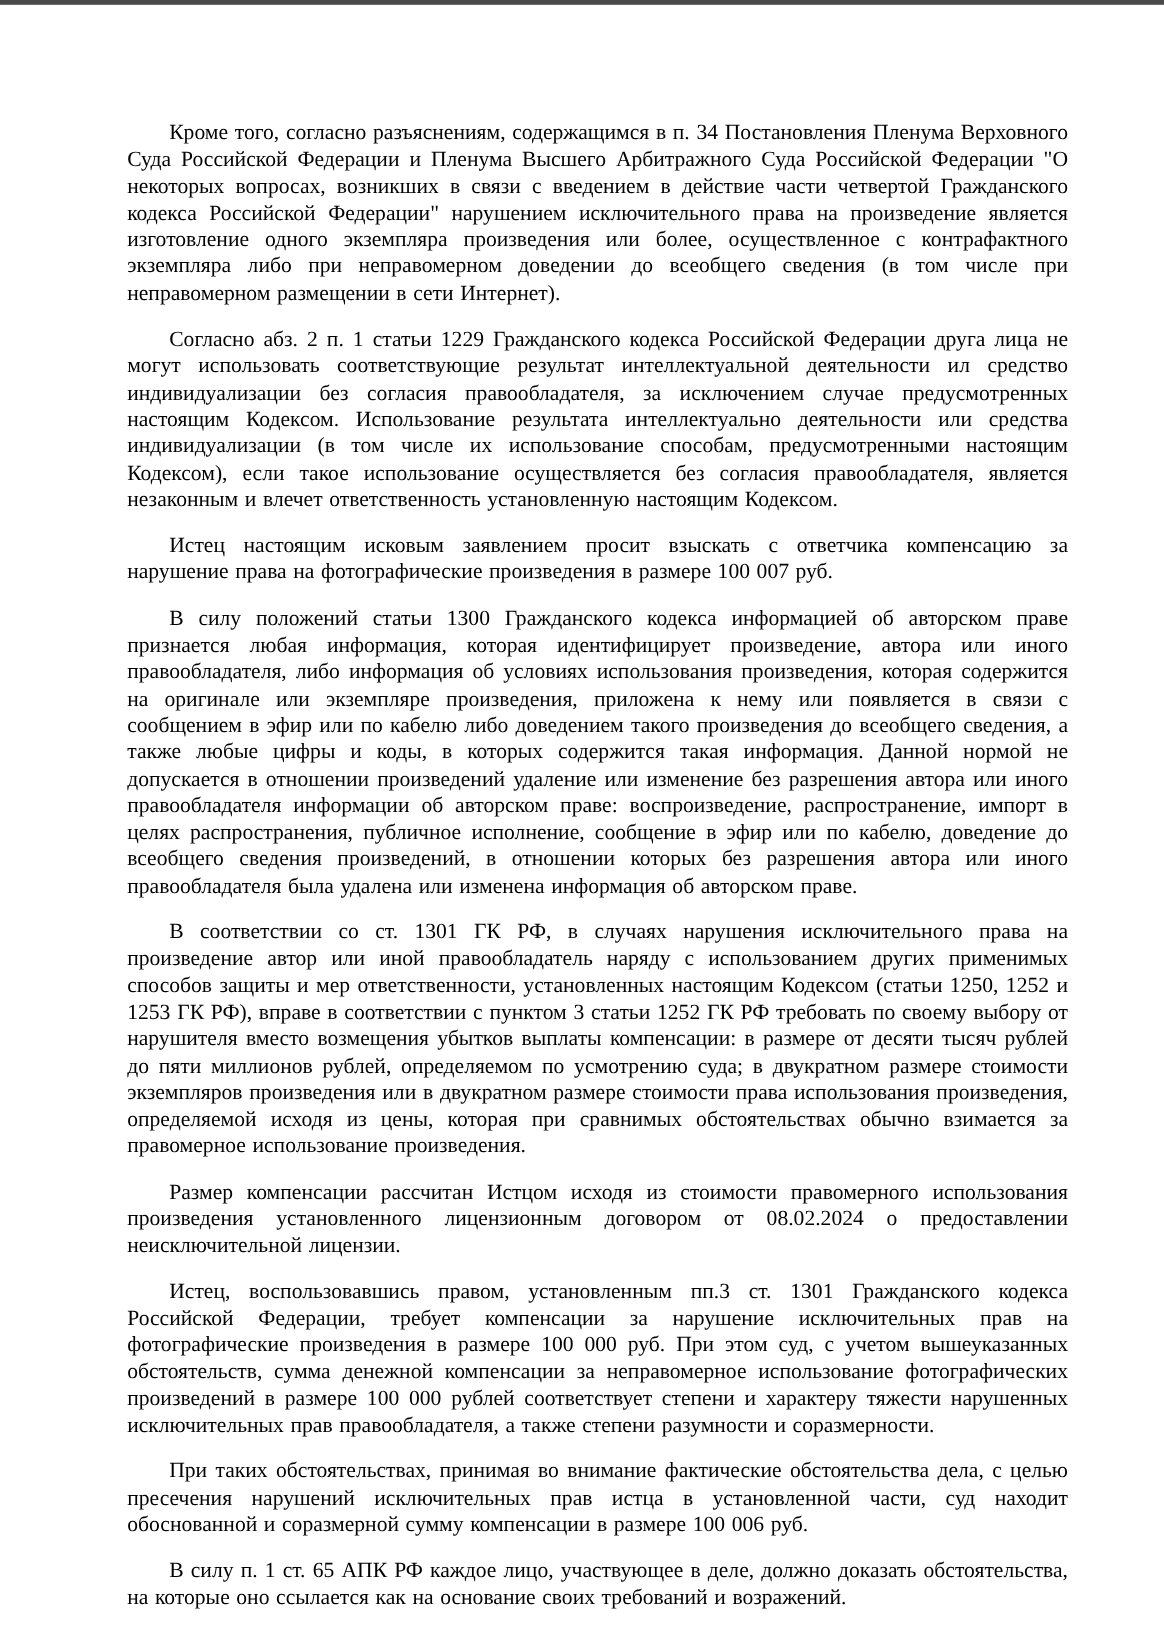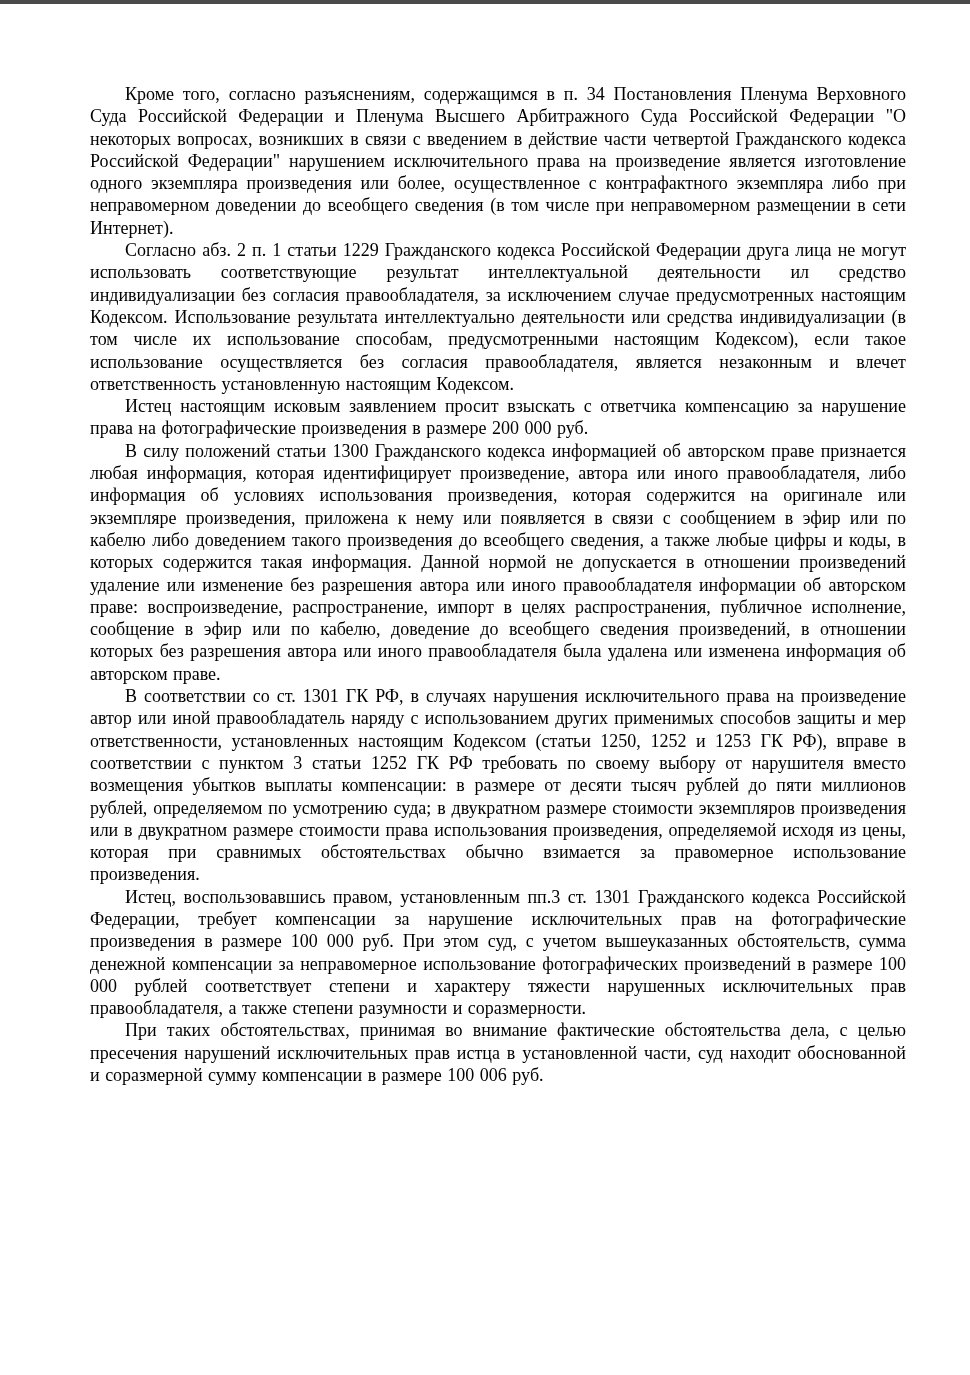--- a/index.html
+++ b/index.html
@@ -28,31 +28,33 @@
     top: 83px;
     width: 816px;
     color: #000000;
     font-size: 18px;
     line-height: 22.3px;
     text-align: justify;
     text-align-last: left;
     word-spacing: 1px;
   }
   .doc-body p {
-    margin: 0;
+    margin: 16px;
     padding: 0;
     text-indent: 35px;
   }
 </style>
 </head>
 <body>
 
 <div class="top-edge"></div>
 
 <div class="doc-body">
   <p>Кроме того, согласно разъяснениям, содержащимся в п. 34 Постановления Пленума Верховного Суда Российской Федерации и Пленума Высшего Арбитражного Суда Российской Федерации "О некоторых вопросах, возникших в связи с введением в действие части четвертой Гражданского кодекса Российской Федерации" нарушением исключительного права на произведение является изготовление одного экземпляра произведения или более, осуществленное с контрафактного экземпляра либо при неправомерном доведении до всеобщего сведения (в том числе при неправомерном размещении в сети Интернет).</p>
   <p>Согласно абз. 2 п. 1 статьи 1229 Гражданского кодекса Российской Федерации друга лица не могут использовать соответствующие результат интеллектуальной деятельности ил средство индивидуализации без согласия правообладателя, за исключением случае предусмотренных настоящим Кодексом. Использование результата интеллектуально деятельности или средства индивидуализации (в том числе их использование способам, предусмотренными настоящим Кодексом), если такое использование осуществляется без согласия правообладателя, является незаконным и влечет ответственность установленную настоящим Кодексом.</p>
-  <p>Истец настоящим исковым заявлением просит взыскать с ответчика компенсацию за нарушение права на фотографические произведения в размере 200 000 руб.</p>
+  <p>Истец настоящим исковым заявлением просит взыскать с ответчика компенсацию за нарушение права на фотографические произведения в размере 100 007 руб.</p>
   <p>В силу положений статьи 1300 Гражданского кодекса информацией об авторском праве признается любая информация, которая идентифицирует произведение, автора или иного правообладателя, либо информация об условиях использования произведения, которая содержится на оригинале или экземпляре произведения, приложена к нему или появляется в связи с сообщением в эфир или по кабелю либо доведением такого произведения до всеобщего сведения, а также любые цифры и коды, в которых содержится такая информация. Данной нормой не допускается в отношении произведений удаление или изменение без разрешения автора или иного правообладателя информации об авторском праве: воспроизведение, распространение, импорт в целях распространения, публичное исполнение, сообщение в эфир или по кабелю, доведение до всеобщего сведения произведений, в отношении которых без разрешения автора или иного правообладателя была удалена или изменена информация об авторском праве.</p>
   <p>В соответствии со ст. 1301 ГК РФ, в случаях нарушения исключительного права на произведение автор или иной правообладатель наряду с использованием других применимых способов защиты и мер ответственности, установленных настоящим Кодексом (статьи 1250, 1252 и 1253 ГК РФ), вправе в соответствии с пунктом 3 статьи 1252 ГК РФ требовать по своему выбору от нарушителя вместо возмещения убытков выплаты компенсации: в размере от десяти тысяч рублей до пяти миллионов рублей, определяемом по усмотрению суда; в двукратном размере стоимости экземпляров произведения или в двукратном размере стоимости права использования произведения, определяемой исходя из цены, которая при сравнимых обстоятельствах обычно взимается за правомерное использование произведения.</p>
+  <p>Размер компенсации рассчитан Истцом исходя из стоимости правомерного использования произведения установленного лицензионным договором от 08.02.2024 о предоставлении неисключительной лицензии.</p>
   <p>Истец, воспользовавшись правом, установленным пп.3 ст. 1301 Гражданского кодекса Российской Федерации, требует компенсации за нарушение исключительных прав на фотографические произведения в размере 100 000 руб. При этом суд, с учетом вышеуказанных обстоятельств, сумма денежной компенсации за неправомерное использование фотографических произведений в размере 100 000 рублей соответствует степени и характеру тяжести нарушенных исключительных прав правообладателя, а также степени разумности и соразмерности.</p>
   <p>При таких обстоятельствах, принимая во внимание фактические обстоятельства дела, с целью пресечения нарушений исключительных прав истца в установленной части, суд находит обоснованной и соразмерной сумму компенсации в размере 100 006 руб.</p>
+  <p>В силу п. 1 ст. 65 АПК РФ каждое лицо, участвующее в деле, должно доказать обстоятельства, на которые оно ссылается как на основание своих требований и возражений.</p>
 </div>
 
 </body></html>

